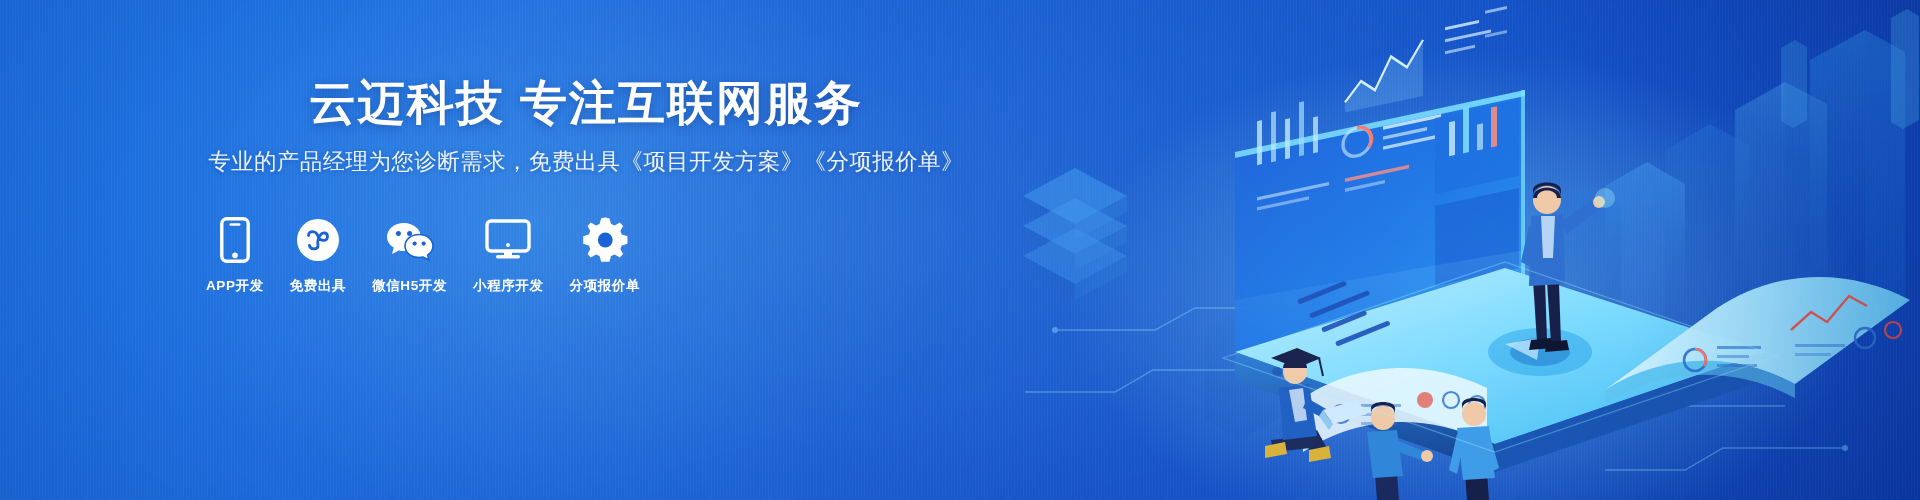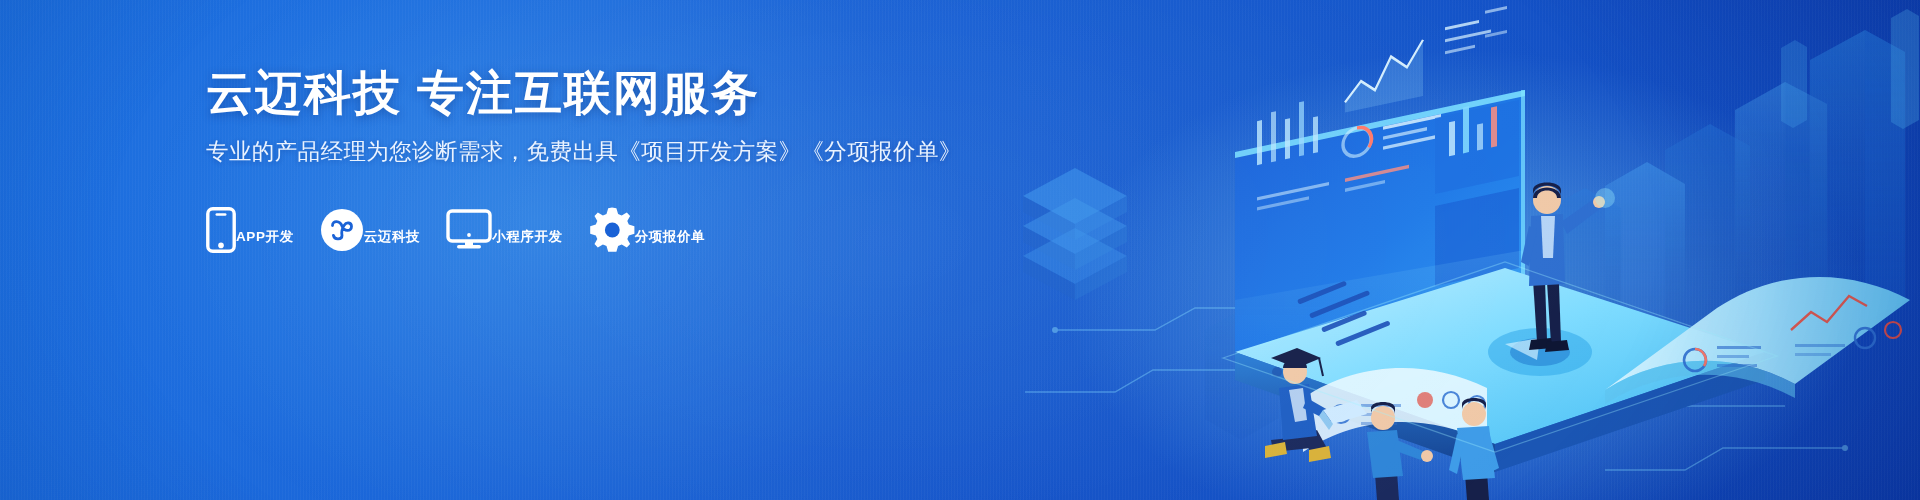--- a/index.html
+++ b/index.html
@@ -21,38 +21,38 @@
     background-image:repeating-linear-gradient(90deg, rgba(255,255,255,0.030) 0px, rgba(255,255,255,0.030) 1px, rgba(0,0,0,0) 1px, rgba(0,0,0,0) 3px);
     pointer-events:none;
   }
   #vignette{
     position:absolute;inset:0;
     background:radial-gradient(ellipse 1400px 760px at 46% 48%, rgba(255,255,255,0.05) 0%, rgba(0,0,0,0) 55%, rgba(3,26,86,0.30) 100%);
     pointer-events:none;
   }
 
   
-  #content{position:absolute;left:206px;top:66px;width:760px;}
+  #content{position:absolute;left:206px;top:76px;width:760px;text-align:center;}
   #headline{
     font-size:47px;font-weight:bold;color:#ffffff;letter-spacing:2px;
     line-height:1.15;white-space:nowrap;
     text-shadow:0 2px 10px rgba(4,30,95,0.35);
   }
   #subtitle{margin-top:14px;}
   .sub-line{
     font-size:22.5px;color:#eaf3ff;line-height:1.62;white-space:nowrap;
     letter-spacing:0.4px;font-weight:400;
     text-shadow:0 1px 5px rgba(4,30,95,0.30);
   }
   
   #services{
     margin-top:36px;display:flex;align-items:flex-start;
   }
   .service{
-    display:flex;flex-direction:row;align-items:center;
+    display:flex;flex-direction:column;align-items:center;
     margin-right:26px;cursor:pointer;
   }
   .service:last-child{margin-right:0;}
   .svc-icon{
     height:48px;display:flex;align-items:center;justify-content:center;
   }
   .svc-icon svg{display:block;}
   .svc-label{
     margin-top:13px;font-size:13.5px;color:#ffffff;font-weight:bold;
     letter-spacing:0.6px;white-space:nowrap;
@@ -364,23 +364,39 @@
 
       <div class="service">
         <span class="svc-icon">
           <svg width="44" height="44" viewBox="0 0 44 44">
             <circle cx="22" cy="22" r="21" fill="#ffffff"></circle>
             <path d="M12.5 17.5 C12.5 12.2 20 12.2 22 18 C24 23.8 31.5 23.8 31.5 18.5
                      C31.5 14.6 26.6 13.4 24 17.5 C21 22.2 22 27.4 22 27.4
                      C22 31.6 14.6 32.4 13.4 27.4" fill="none" stroke="#1a62d6" stroke-width="2.8" stroke-linecap="round"></path>
           </svg>
         </span>
-        <span class="svc-label">云迈科技</span>
+        <span class="svc-label">免费出具</span>
       </div>
 
+      <div class="service">
+        <span class="svc-icon">
+          <svg width="50" height="44" viewBox="0 0 50 44">
+            <path d="M19 5 C9.6 5 2 11.2 2 18.8 C2 23.2 4.6 27.1 8.7 29.6 L7 36 L13.9 32.4
+                     C15.5 32.8 17.2 33 19 33 C28.4 33 36 26.8 36 19.2 C36 11.6 28.4 5 19 5 Z" fill="#ffffff"></path>
+            <circle cx="13.4" cy="15.4" r="2.5" fill="#1a62d6"></circle>
+            <circle cx="24.6" cy="15.4" r="2.5" fill="#1a62d6"></circle>
+            <path d="M34 16.5 C42.2 16.5 48 21.8 48 28.1 C48 31.8 45.9 35 42.6 37.1
+                     L43.9 42 L38.2 39.1 C36.9 39.4 35.5 39.6 34 39.6
+                     C25.8 39.6 20 34.3 20 28 C20 21.8 25.8 16.5 34 16.5 Z" fill="#ffffff" stroke="#1a62d6" stroke-width="1.6"></path>
+            <circle cx="29.6" cy="25.6" r="2.1" fill="#1a62d6"></circle>
+            <circle cx="38.6" cy="25.6" r="2.1" fill="#1a62d6"></circle>
+          </svg>
+        </span>
+        <span class="svc-label">微信H5开发</span>
+      </div>
 
       <div class="service">
         <span class="svc-icon">
           <svg width="46" height="42" viewBox="0 0 46 42">
             <rect x="2" y="2" width="42" height="30" rx="4" ry="4" fill="none" stroke="#ffffff" stroke-width="3.4"></rect>
             <circle cx="23" cy="26" r="1.9" fill="#ffffff"></circle>
             <rect x="19" y="32" width="8" height="4" fill="#ffffff"></rect>
             <rect x="11" y="36" width="24" height="3.4" rx="1.7" fill="#ffffff"></rect>
           </svg>
         </span>

